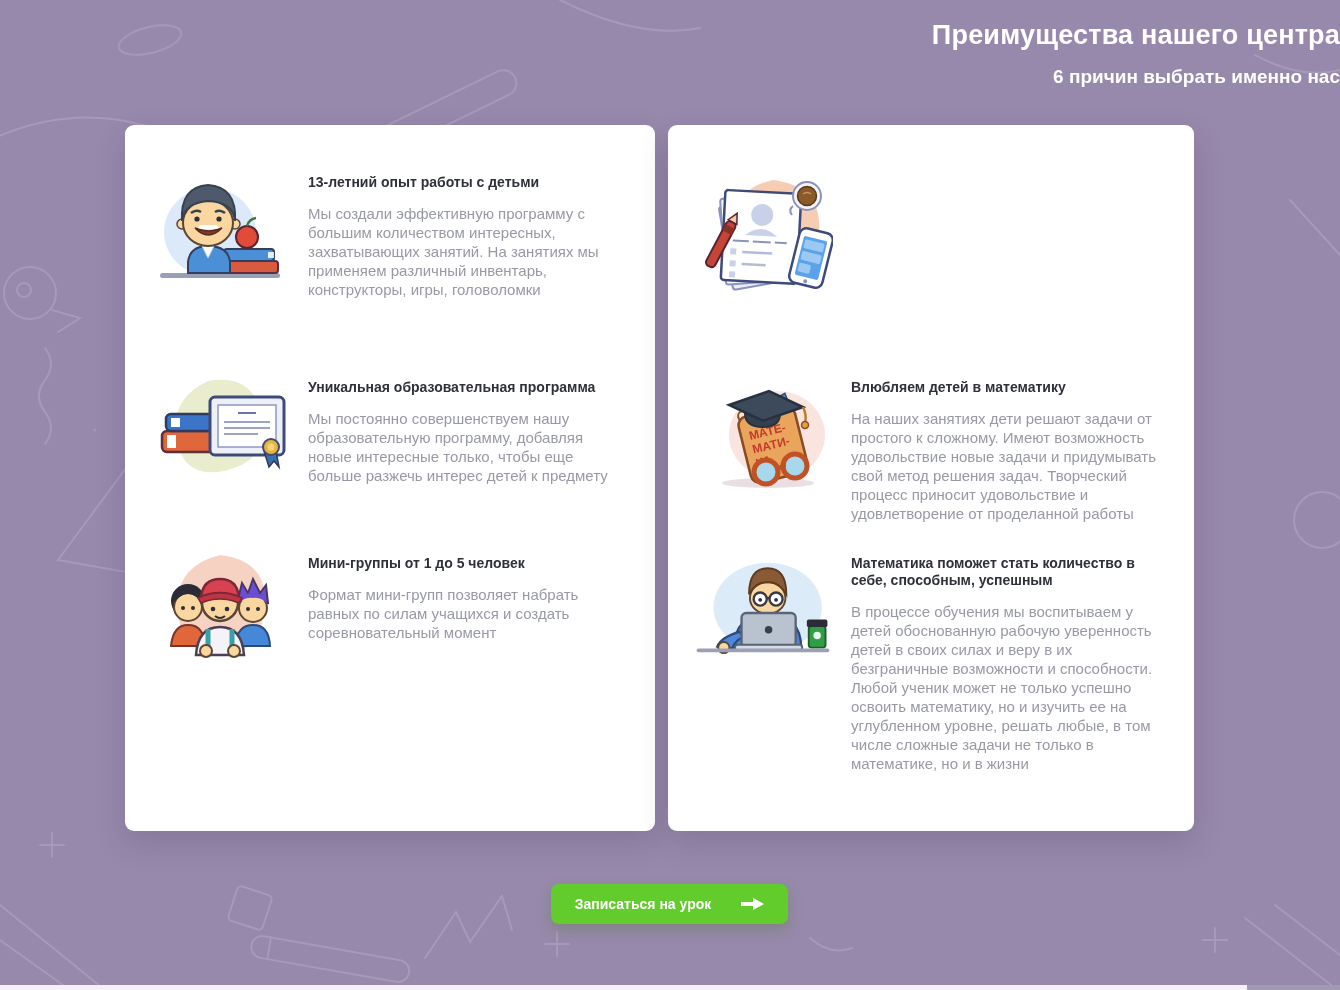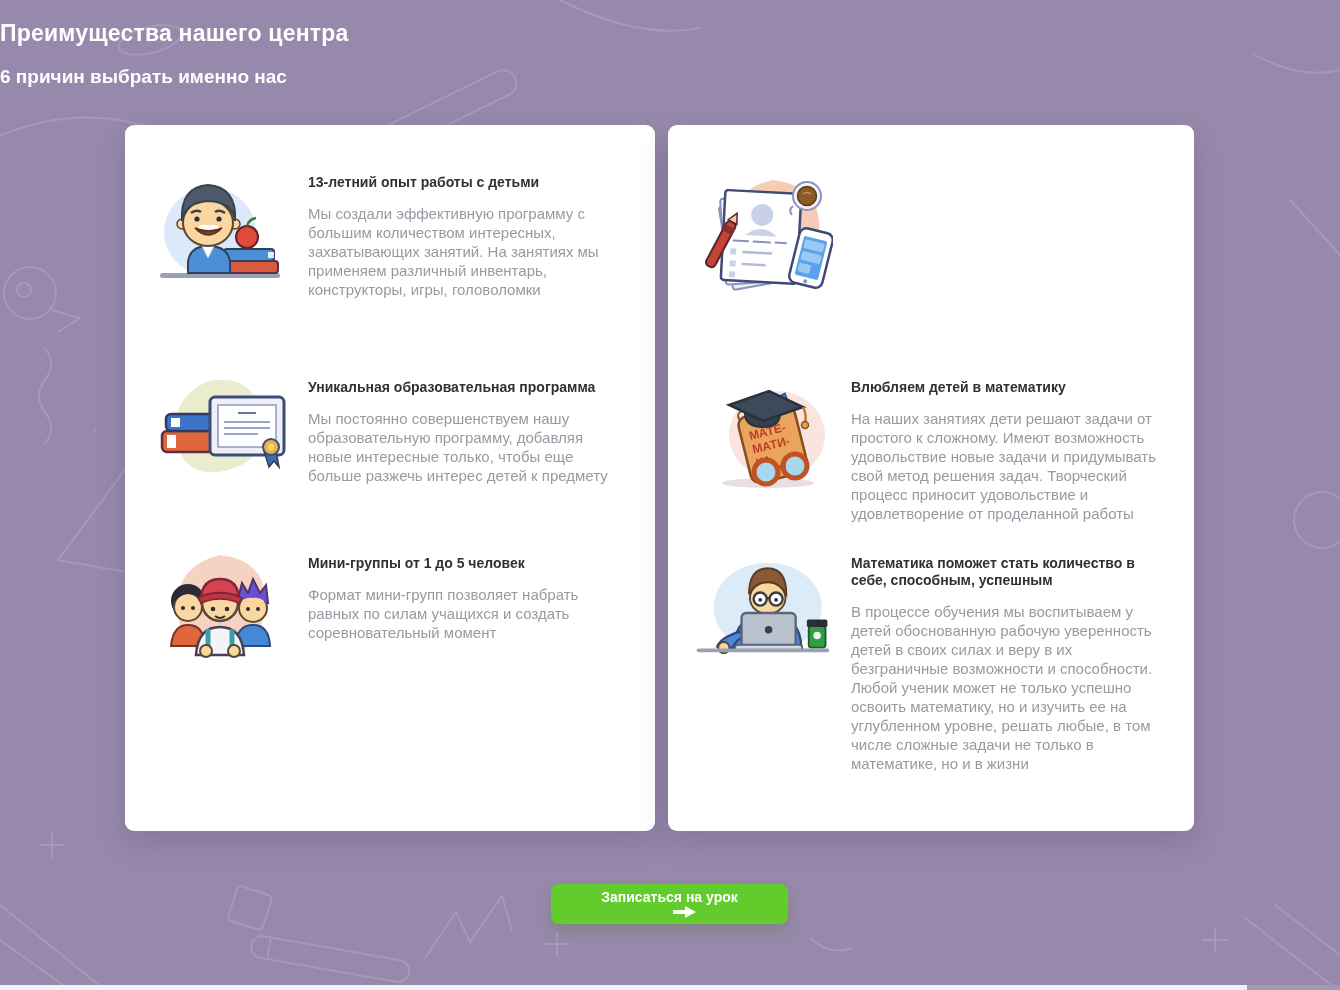--- a/index.html
+++ b/index.html
@@ -6,26 +6,26 @@
   body {
     width:1340px; height:990px;
     position:relative; overflow:hidden;
     background:#9789ab;
     font-family:"Liberation Sans", sans-serif;
   }
   .bg-doodles { position:absolute; left:0; top:0; width:1340px; height:990px; pointer-events:none; }
 
   .section-title {
     position:absolute; top:20px; left:0; width:100%;
-    text-align:left; color:#ffffff;
-    font-size:23px; font-weight:bold; letter-spacing:.2px;
+    text-align:right; color:#ffffff;
+    font-size:27px; font-weight:bold; letter-spacing:.2px;
   }
   .section-subtitle {
     position:absolute; top:66px; left:0; width:100%;
-    text-align:left; color:#ffffff;
+    text-align:right; color:#ffffff;
     font-size:19px; font-weight:bold;
   }
 
   .cards { position:absolute; left:125px; top:125px; width:1069px; display:flex; justify-content:space-between; }
   .card {
     background:#ffffff; border-radius:9px; height:706px; position:relative;
     box-shadow:0 12px 30px rgba(55,40,80,.18);
     box-sizing:border-box;
   }
   .card-left  { width:530px; }
@@ -46,21 +46,20 @@
     margin:0; font-size:15px; color:#989aa3; line-height:19px;
   }
 
   .cta-button {
     position:absolute; left:551px; top:884px; width:237px; height:40px;
     background:#62cc2d; border:none; border-radius:8px;
     display:flex; align-items:center; justify-content:center;
     color:#ffffff; font-size:14px; font-weight:bold;
     font-family:"Liberation Sans", sans-serif; cursor:pointer;
     box-shadow:0 6px 14px rgba(60,120,20,.25);
-    flex-direction:column;
   }
   .cta-arrow { margin-left:30px; display:inline-flex; }
 
   .bottom-strip { position:absolute; left:0; bottom:0; width:1247px; height:5px; background:#f3f2f6; }
   .bottom-strip-right { position:absolute; left:1247px; bottom:0; width:93px; height:5px; background:#a29ab0; }
 </style>
 </head>
 <body>
 
 <svg class="bg-doodles" viewBox="0 0 1340 990">

